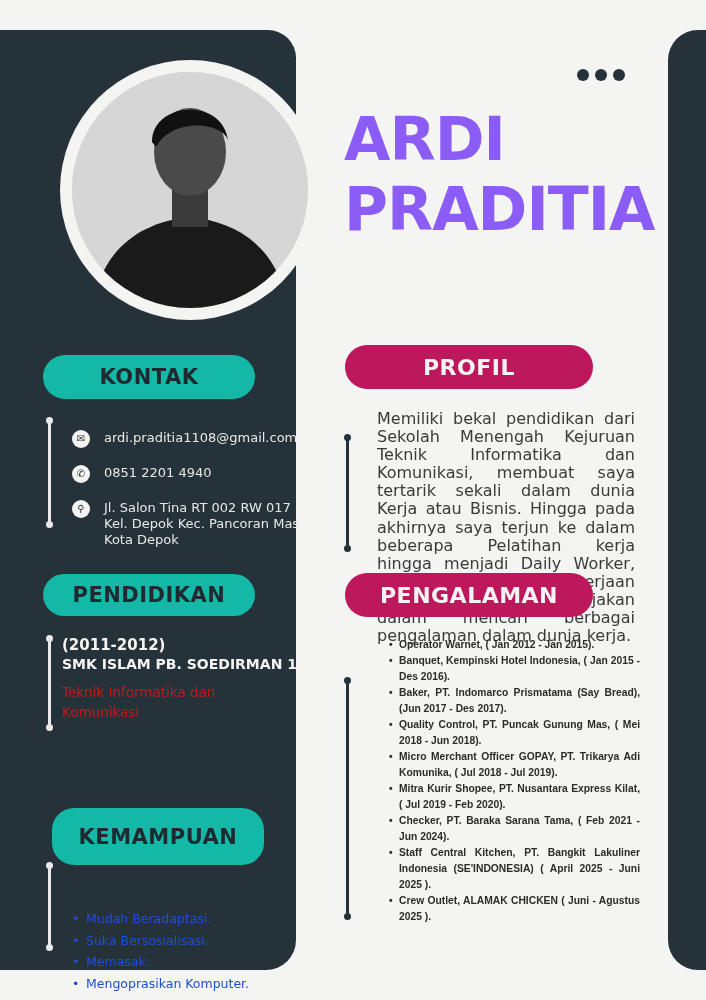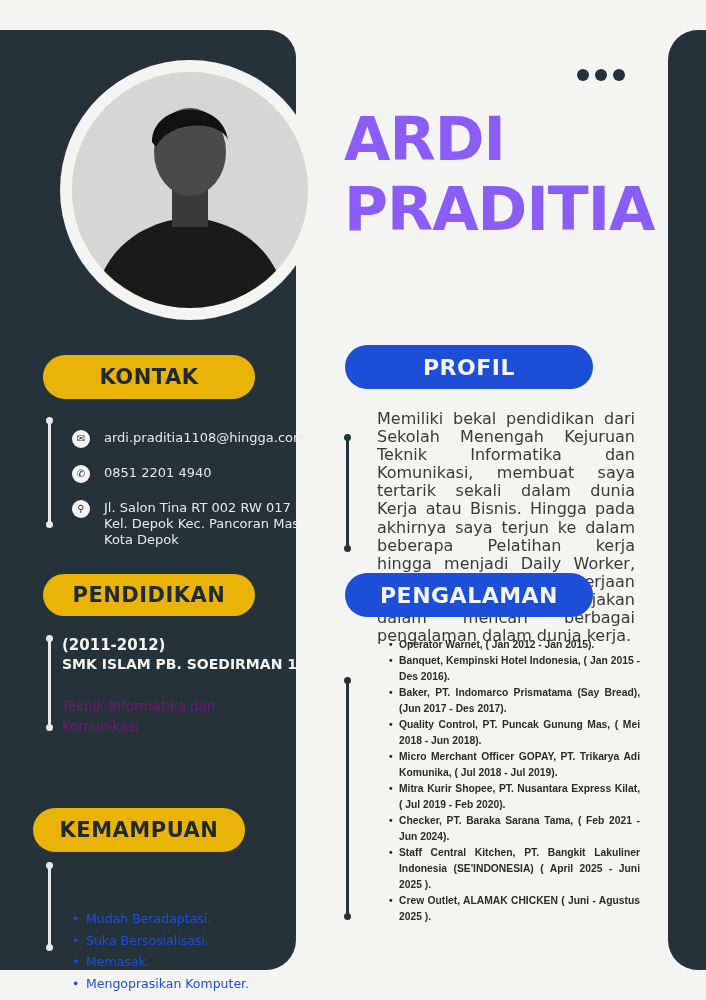--- a/index.html
+++ b/index.html
@@ -6,33 +6,33 @@
   body{width:706px;height:1000px;background:#f4f4f2;position:relative;overflow:hidden;font-family:"DejaVu Sans",sans-serif;}
   .left-panel{position:absolute;left:0;top:30px;width:296px;height:940px;background:#26323a;border-radius:0 28px 30px 0;}
   .right-strip{position:absolute;left:668px;top:30px;width:60px;height:940px;background:#26323a;border-radius:30px 0 0 30px;}
   .photo-ring{position:absolute;left:60px;top:60px;width:260px;height:260px;border-radius:50%;background:#f4f4f2;}
   .photo{position:absolute;left:72px;top:72px;width:236px;height:236px;border-radius:50%;background:#d9d9d9;overflow:hidden;}
   .notch{position:absolute;left:296px;top:30px;width:80px;height:300px;background:#f4f4f2;}
   .dots{position:absolute;left:577px;top:69px;display:flex;gap:6px;}
   .dots span{width:12px;height:12px;border-radius:50%;background:#26323a;display:block;}
   .name{position:absolute;left:344px;top:104px;font-family:"DejaVu Sans",sans-serif;font-weight:bold;color:#8b5cf6;font-size:60px;line-height:70px;letter-spacing:-1px;}
   .pill{position:absolute;border-radius:22px;display:flex;align-items:center;justify-content:center;font-weight:bold;font-size:21px;letter-spacing:0.5px;}
-  .pill.light{background:#eab308;color:#1f2a30;}
-  .pill.dark{background:#1d4ed8;color:#f4f4f2;font-size:22px;}
+  .pill.light{background:#14b8a6;color:#1f2a30;}
+  .pill.dark{background:#be185d;color:#f4f4f2;font-size:22px;}
   .vline{position:absolute;width:3px;}
   .vline::before,.vline::after{content:"";position:absolute;left:-2px;width:7px;height:7px;border-radius:50%;}
   .vline::before{top:-3px;} .vline::after{bottom:-3px;}
   .vline.lightl{background:#e9e9e9;} .vline.lightl::before,.vline.lightl::after{background:#e9e9e9;}
   .vline.darkl{background:#26323a;} .vline.darkl::before,.vline.darkl::after{background:#26323a;}
   .contact{position:absolute;left:72px;display:flex;align-items:flex-start;color:#e8e8e8;font-size:13px;line-height:16px;}
   .contact .ic{width:18px;height:18px;border-radius:50%;background:#f4f4f2;color:#26323a;display:flex;align-items:center;justify-content:center;font-size:10px;margin-right:14px;flex:none;}
   .edu{position:absolute;left:62px;top:636px;color:#f4f4f2;}
   .edu .yr{font-weight:bold;font-size:15px;line-height:19px;}
   .edu .sch{font-weight:bold;font-size:14px;line-height:19px;}
-  .edu .maj{font-size:13.5px;line-height:20px;color:#701a75;margin-top:22px;}
+  .edu .maj{font-size:13.5px;line-height:20px;color:#b91c1c;margin-top:8px;}
   .skills{position:absolute;left:72px;top:908px;color:#1d4ed8;font-size:12.5px;margin:0;padding:0;list-style:none;}
   .skills li{line-height:21.5px;position:relative;padding-left:14px;}
   .skills li::before{content:"•";position:absolute;left:0;}
   .profile{position:absolute;left:377px;top:410px;width:258px;font-size:16px;line-height:18.1px;color:#3a3a3a;text-align:justify;}
   .exp{position:absolute;left:385px;top:633px;width:251px;font-family:"Liberation Sans",sans-serif;font-weight:bold;font-size:10.3px;line-height:16px;color:#2b2b2b;margin:4px;padding:0;list-style:none;}
   .exp li{position:relative;padding-left:10px;text-align:justify;}
   .exp li::before{content:"•";position:absolute;left:0;}
 </style>
 </head>
 <body>
@@ -60,21 +60,21 @@
 
 <div class="name">
   <div>ARDI</div>
   <div>PRADITIA</div>
 </div>
 
 <div class="pill light" style="left:43px;top:355px;width:212px;height:44px;">KONTAK</div>
 <div class="vline lightl" style="left:48px;top:420px;height:105px;"></div>
 <div class="contact" style="top:430px;">
   <span class="ic">✉</span>
-  <span>ardi.praditia1108@hingga.com</span>
+  <span>ardi.praditia1108@gmail.com</span>
 </div>
 <div class="contact" style="top:465px;">
   <span class="ic">✆</span>
   <span>0851 2201 4940</span>
 </div>
 <div class="contact" style="top:500px;">
   <span class="ic">⚲</span>
   <span>
     <div>Jl. Salon Tina RT 002 RW 017</div>
     <div>Kel. Depok Kec. Pancoran Mas</div>
@@ -86,21 +86,21 @@
 <div class="vline lightl" style="left:48px;top:638px;height:90px;"></div>
 <div class="edu">
   <div class="yr">(2011-2012)</div>
   <div class="sch">SMK ISLAM PB. SOEDIRMAN  1</div>
   <div class="maj">
     <div>Teknik Informatika dan</div>
     <div>Komunikasi</div>
   </div>
 </div>
 
-<div class="pill light" style="left:33px;top:808px;width:212px;height:44px;">KEMAMPUAN</div>
+<div class="pill light" style="left:52px;top:808px;width:212px;height:57px;">KEMAMPUAN</div>
 <div class="vline lightl" style="left:48px;top:865px;height:83px;"></div>
 <ul class="skills">
   <li>Mudah Beradaptasi.</li>
   <li>Suka Bersosialisasi.</li>
   <li>Memasak.</li>
   <li>Mengoprasikan Komputer.</li>
 </ul>
 
 <div class="pill dark" style="left:345px;top:345px;width:248px;height:44px;">PROFIL</div>
 <div class="vline darkl" style="left:346px;top:437px;height:112px;"></div>

